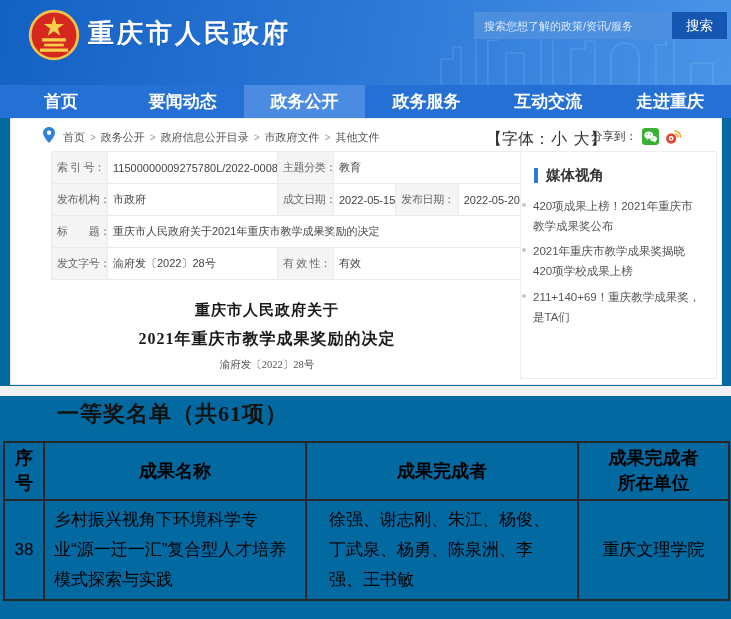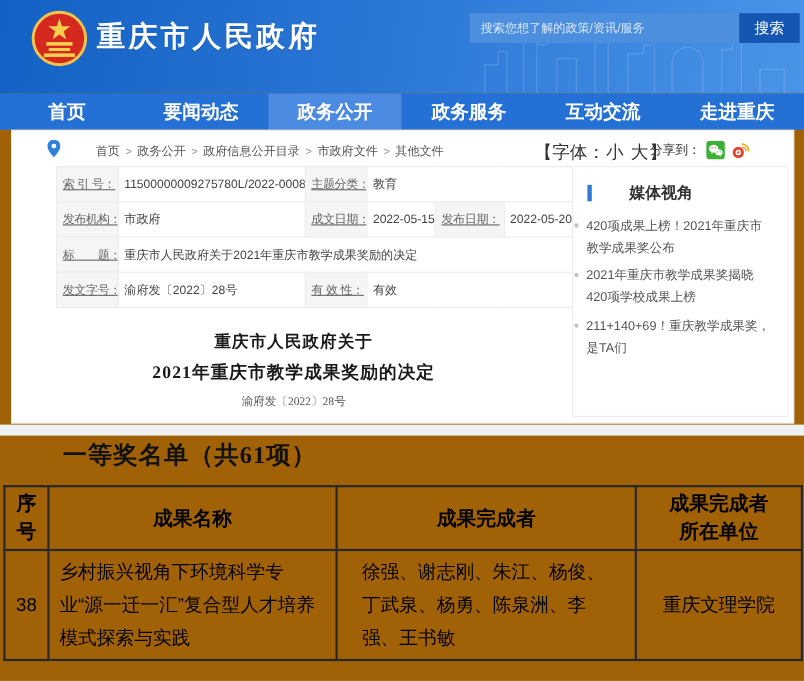--- a/index.html
+++ b/index.html
@@ -1,65 +1,65 @@
 <!DOCTYPE html>
 <html><head>
 <meta charset="utf-8">
 <style>
   * { margin:0; padding:0; box-sizing:border-box; }
   html,body { width:731px; height:619px; }
   body { font-family:"Liberation Sans","DejaVu Sans",sans-serif; background:#fff; overflow:hidden; }
-  .page { position:relative; width:731px; height:619px; background:#a16207; }
+  .page { position:relative; width:731px; height:619px; background:#0369a1; }
 
   
   .site-header { position:absolute; top:0; left:0; width:731px; height:85px;
     background:linear-gradient(100deg,#1361c4 0%,#2b77d6 48%,#4a94e8 100%); overflow:hidden; }
   .header-deco { position:absolute; right:0; bottom:-4px; opacity:.14; }
   .logo-block { position:absolute; left:28px; top:9px; display:flex; align-items:flex-start; cursor:pointer; }
   .emblem { width:52px; height:52px; }
   .site-title { position:absolute; left:88px; top:16px; font-size:26px; font-weight:bold; color:#fff; letter-spacing:3px; text-shadow:0 1px 1px rgba(0,40,100,.25); white-space:nowrap; }
   .site-subtitle { position:absolute; left:90px; top:52px; font-size:10.5px; color:rgba(255,255,255,.95); white-space:nowrap; }
-  .search-box { position:absolute; right:4px; top:12px; width:300px; height:27px; display:flex; }
+  .search-box { position:absolute; right:4px; top:12px; width:253px; height:27px; display:flex; }
   .search-input { flex:1; border:0; background:#4c8fdf; color:#eaf3fd; font-size:11px; padding:0 10px; outline:none; font-family:inherit; }
   .search-input::placeholder { color:#d9e8fa; }
   .search-btn { width:55px; border:0; background:#1656b3; color:#fff; font-size:13.5px; cursor:pointer; font-family:inherit; }
 
   
   .navbar { position:absolute; top:85px; left:0; width:731px; height:33px; background:#2570d4; display:flex; }
   .nav-item { flex:1; text-align:center; line-height:33px; color:#fff; font-size:17px; font-weight:bold; text-decoration:none; cursor:pointer; white-space:nowrap; }
   .nav-item.active { background:#4b8ce2; }
 
   
   .content-panel { position:absolute; top:118px; left:10px; width:712px; height:267px; background:#fff; border:1px solid #ececec; }
   .breadcrumb-row { position:absolute; top:4px; left:0; right:0; height:26px; font-size:11px; color:#666; }
   .pin-icon { position:absolute; left:32px; top:4px; }
-  .crumbs { position:absolute; left:52px; top:7px; white-space:nowrap;margin-left:24px; }
+  .crumbs { position:absolute; left:52px; top:7px; white-space:nowrap; }
   .crumb { color:#555; cursor:pointer; }
   .crumb-sep { color:#999; padding:0 5px; font-size:10px; }
   .font-ctl { position:absolute; left:475px; top:6px; font-size:16px; color:#333; white-space:nowrap; }
   .font-ctl .sz { cursor:pointer; padding:0 1px; }
   .share-box { position:absolute; left:580px; top:5px; font-size:11.5px; color:#333; display:flex; align-items:center; }
   .share-icon { width:17px; height:17px; margin-left:5px; cursor:pointer; }
 
   
   .meta-table { position:absolute; top:32px; left:40px; width:470px; border-collapse:collapse; table-layout:fixed; }
   .meta-table td { border:1px solid #ebebeb; height:32px; padding:0 5px; font-size:11px; color:#444; overflow:hidden; white-space:nowrap; }
   .meta-table td.lbl { background:#f5f5f5; color:#666; letter-spacing:-0.4px; }
-  .c-lbl { width:56px;text-decoration:underline; } .c-v1 { width:170px; } .c-v2 { width:62px; } .c-v3 { width:66px; }
+  .c-lbl { width:56px; } .c-v1 { width:170px; } .c-v2 { width:62px; } .c-v3 { width:66px; }
 
   
   .doc-title-block { position:absolute; top:182px; left:0; width:512px; text-align:center;
     font-family:"Liberation Serif","DejaVu Serif",serif; color:#1a1a1a; }
   .doc-title-l1 { font-size:15px; font-weight:bold; letter-spacing:1px; }
   .doc-title-l2 { font-size:16px; font-weight:bold; letter-spacing:1px; margin-top:9px; }
   .doc-number { font-size:10.5px; color:#555; margin-top:8px; }
 
   
   .sidebar { position:absolute; top:32px; left:509px; width:197px; height:228px; border:1px solid #ededed; background:#fff; }
-  .sidebar-head { display:flex; align-items:center; margin:14px 0 0 13px;gap:26px; }
+  .sidebar-head { display:flex; align-items:center; margin:14px 0 0 13px; }
   .sidebar-bar { width:4px; height:15px; background:#2e7bd6; margin-right:8px; }
   .sidebar-title { font-size:14.5px; font-weight:bold; color:#333; }
   .sidebar-list { list-style:none; margin:11px 12px 0 12px; }
   .sidebar-list li { position:relative; font-size:11.5px; color:#555; line-height:1.75; margin-bottom:5px; cursor:pointer; }
   .sidebar-list li::before { content:""; position:absolute; left:-11px; top:7px; width:4px; height:4px; border-radius:50%; background:#c6c6c6; }
 
   
   .gray-band { position:absolute; top:386px; left:0; width:731px; height:10px; background:#f0f1f3; }
 
   

